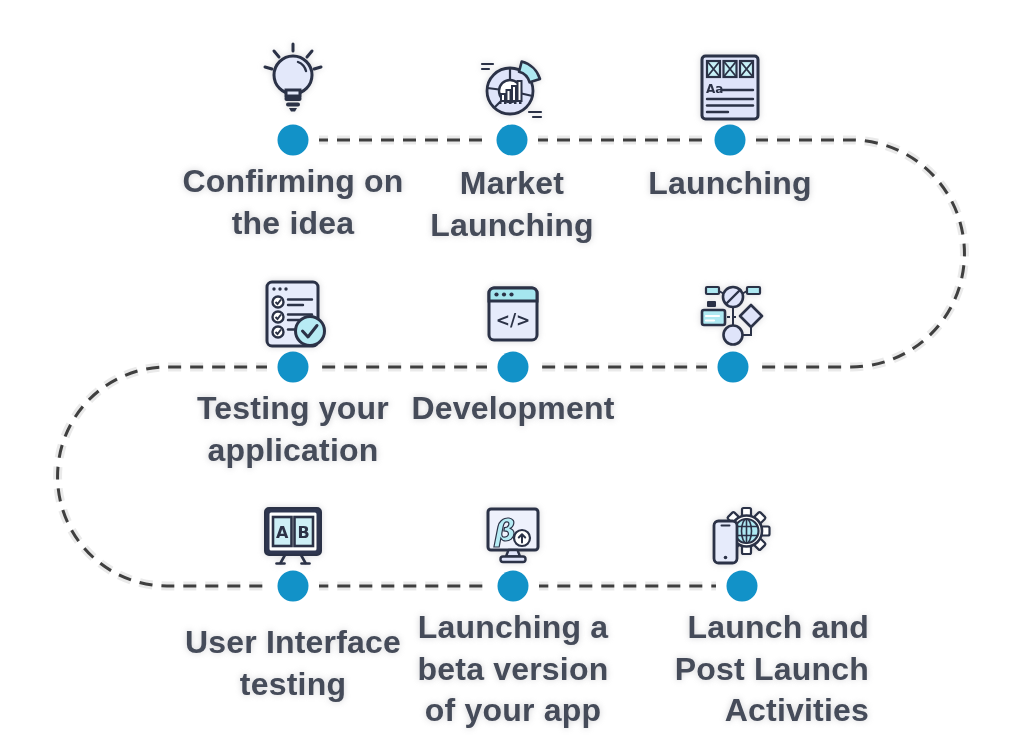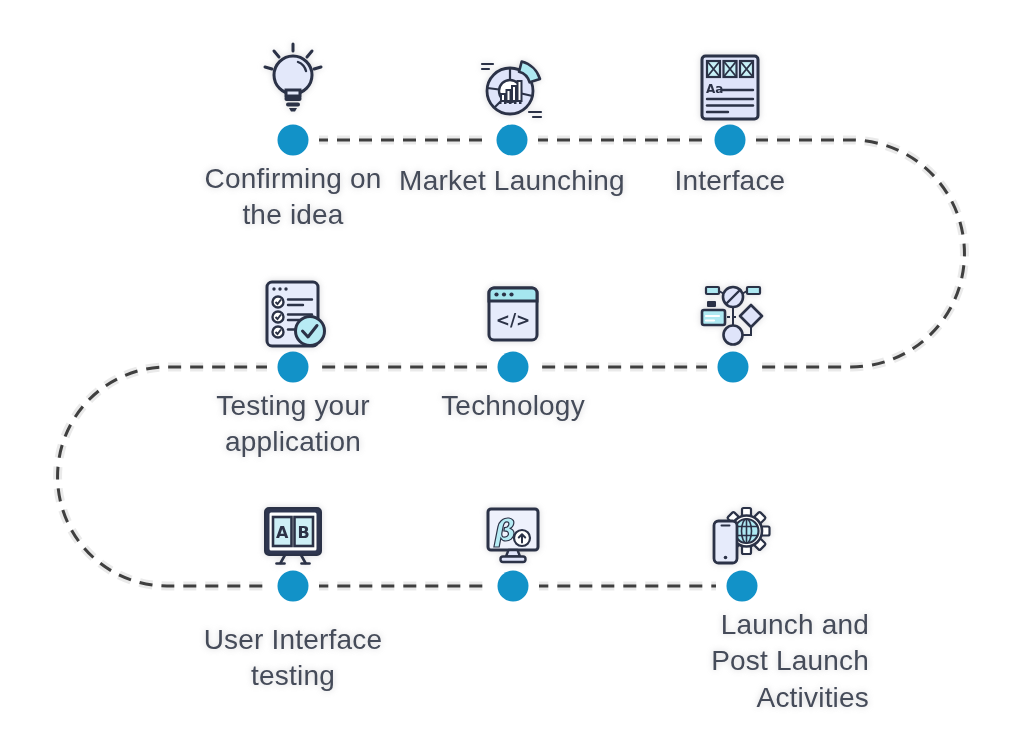--- a/index.html
+++ b/index.html
@@ -7,21 +7,21 @@
     position:relative;width:1024px;height:745px;background:#ffffff;overflow:hidden;
     font-family:"Liberation Sans", sans-serif;
   }
   .flow-layer{position:absolute;left:0;top:0;width:1024px;height:745px;}
   .step-icon{
     position:absolute;width:80px;height:80px;
     filter:drop-shadow(0 0 3px rgba(140,140,150,.35));
   }
   .step-label{
     position:absolute;width:260px;text-align:center;
-    font-size:28px;font-weight:400;line-height:1.3;letter-spacing:.2px;
+    font-size:32px;font-weight:700;line-height:1.3;letter-spacing:.2px;
     color:#454b59;white-space:pre-line;
     text-shadow:0 0 6px rgba(150,150,158,.45);
   }
   
   .s1i{left:253px;top:38px;}   .s1l{left:163px;top:161px;}
   .s2i{left:472px;top:48px;}   .s2l{left:382px;top:163px;}
   .s3i{left:690px;top:48px;}   .s3l{left:600px;top:163px;}
   .s4i{left:253px;top:276px;}  .s4l{left:163px;top:388px;}
   .s5i{left:473px;top:276px;}  .s5l{left:383px;top:388px;}
   .s6i{left:693px;top:276px;}  .s6l{left:603px;top:388px;}
@@ -125,21 +125,21 @@
       </g>
       <text x="16" y="45" font-size="12" font-weight="bold" fill="#2b3247">Aa</text>
       <g stroke="#2b3247" stroke-width="2.4" stroke-linecap="round">
         <path d="M32 42 H63"></path>
           <path d="M17 51 H63"></path>
           <path d="M17 57.5 H63"></path>
           <path d="M17 64 H38"></path>
       </g>
     </svg>
   </div>
-  <div class="step-label s3l">Interface</div>
+  <div class="step-label s3l">Launching</div>
 
   <div class="step-icon s4i">
     <svg viewBox="0 0 80 80">
       <rect x="14" y="6" width="51" height="64" rx="5" fill="#e6ebfb" stroke="#2b3247" stroke-width="3"></rect>
       <g fill="#2b3247">
           <circle cx="21" cy="13" r="1.7"></circle>
           <circle cx="27" cy="13" r="1.7"></circle>
           <circle cx="33" cy="13" r="1.7"></circle>
         </g>
       <g>
@@ -165,21 +165,21 @@
       <rect x="16" y="12" width="48" height="52" rx="5" fill="#e6ebfb" stroke="#2b3247" stroke-width="3"></rect>
       <path d="M16 25 V17 a5 5 0 0 1 5 -5 h38 a5 5 0 0 1 5 5 v8 z" fill="#a5e6ef" stroke="#2b3247" stroke-width="3"></path>
       <g fill="#2b3247">
           <circle cx="23.5" cy="18.5" r="2.1"></circle>
           <circle cx="31" cy="18.5" r="2.1"></circle>
           <circle cx="38.5" cy="18.5" r="2.1"></circle>
         </g>
       <text x="40" y="50" font-size="17" font-weight="bold" fill="#2b3247" text-anchor="middle">&lt;/&gt;</text>
     </svg>
   </div>
-  <div class="step-label s5l">Technology</div>
+  <div class="step-label s5l">Development</div>
 
   <div class="step-icon s6i">
     <svg viewBox="0 0 80 80">
       <g stroke="#2b3247" stroke-width="2">
         <path d="M26 15 L33 19" fill="none"></path>
           <path d="M54 15 L47 19" fill="none"></path>
         <path d="M40 31 V49" fill="none"></path>
           <path d="M58 51 V59 H50" fill="none"></path>
       </g>
       <path d="M34 41 H45" stroke="#2b3247" stroke-width="2.2" stroke-dasharray="3 3" fill="none"></path>
@@ -221,20 +221,23 @@
   <div class="step-icon s8i">
     <svg viewBox="0 0 80 80">
       <rect x="15" y="9" width="50" height="41" rx="3" fill="#eef1fc" stroke="#2b3247" stroke-width="3"></rect>
       <text x="32" y="41" font-size="30" font-weight="bold" font-style="italic" fill="#b5ebf4" stroke="#2b3247" stroke-width="1.2" text-anchor="middle">β</text>
       <circle cx="49" cy="38" r="8" fill="#ffffff" stroke="#2b3247" stroke-width="2.2"></circle>
       <path d="M49 42.5 V34.5 M45.8 37.5 L49 34.2 L52.2 37.5" fill="none" stroke="#2b3247" stroke-width="2" stroke-linecap="round" stroke-linejoin="round"></path>
       <path d="M35.5 50 h9 l2.5 6.5 h-14 z" fill="#dfe4fa" stroke="#2b3247" stroke-width="2.4" stroke-linejoin="round"></path>
       <rect x="27.5" y="56.5" width="25" height="5.5" rx="2.5" fill="#dfe4fa" stroke="#2b3247" stroke-width="2.4"></rect>
     </svg>
   </div>
+  <div class="step-label s8l">Launching a
+beta version
+of your app</div>
 
   <div class="step-icon s9i">
     <svg viewBox="0 0 80 80">
       <g fill="#ffffff" stroke="#2b3247" stroke-width="2.2">
         <rect x="44" y="10" width="9" height="8" rx="1.5"></rect>
         <rect x="44" y="10" width="9" height="8" rx="1.5" transform="rotate(45 48.5 33)"></rect>
         <rect x="44" y="10" width="9" height="8" rx="1.5" transform="rotate(90 48.5 33)"></rect>
         <rect x="44" y="10" width="9" height="8" rx="1.5" transform="rotate(135 48.5 33)"></rect>
         <rect x="44" y="10" width="9" height="8" rx="1.5" transform="rotate(180 48.5 33)"></rect>
         <rect x="44" y="10" width="9" height="8" rx="1.5" transform="rotate(225 48.5 33)"></rect>

